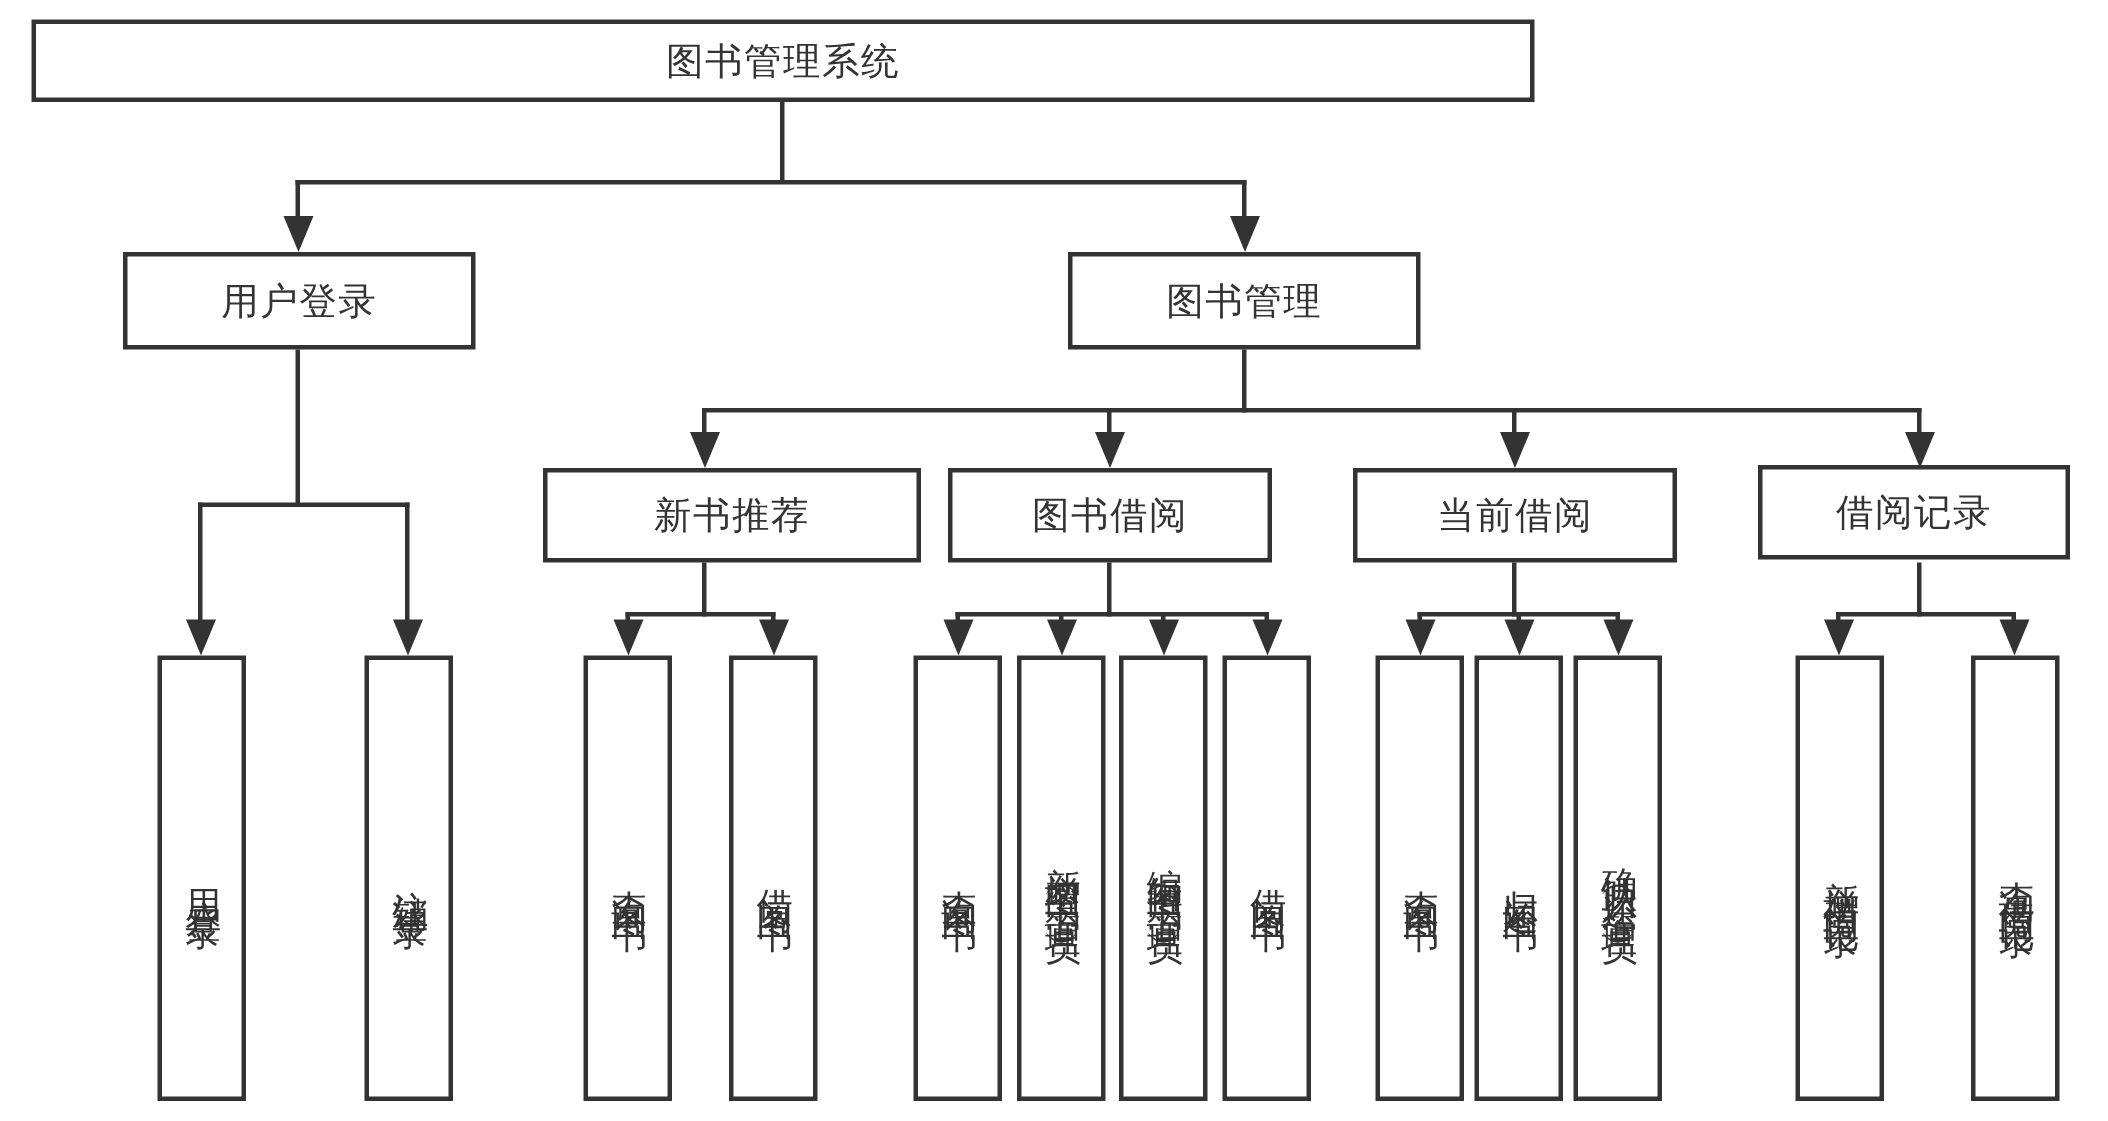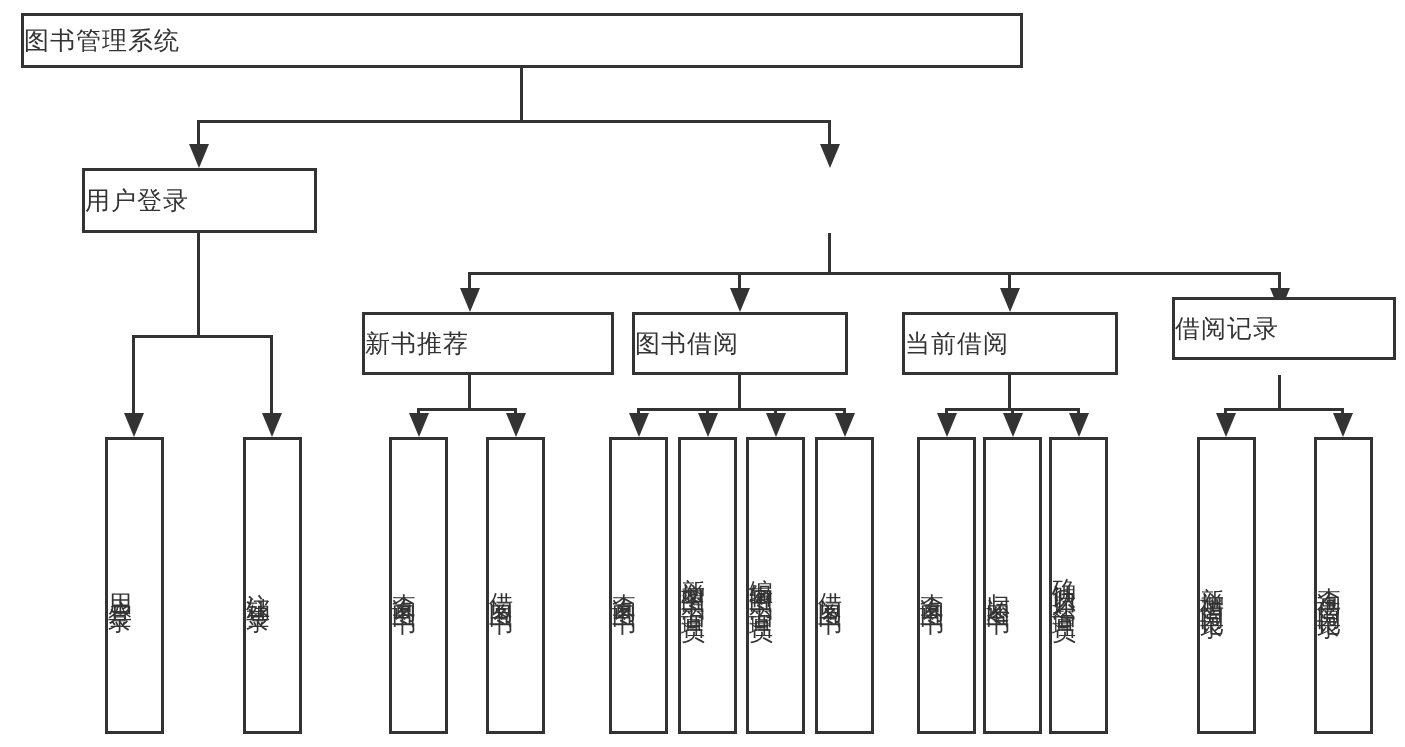--- a/index.html
+++ b/index.html
@@ -14,21 +14,21 @@
     width:1405px;height:747px;
     background:var(--boxbg);
     font-family:"Liberation Sans", sans-serif;
     overflow:hidden;
   }
   .box{
     position:absolute;
     box-sizing:border-box;
     border:3px solid var(--line);
     background:var(--boxbg);
-    display:flex;align-items:center;justify-content:flex-start;
+    display:flex;align-items:center;justify-content:center;
     color:var(--text);
     font-size:25px;
     letter-spacing:1px;
     white-space:nowrap;
   }
   .leaf{
     font-size:24px;
     letter-spacing:normal;
     white-space:normal;
   }
@@ -69,20 +69,23 @@
   <div class="vline" style="left:520px;top:68px;height:54px"></div>
   <div class="hline" style="left:197px;top:120px;width:634px"></div>
   <div class="vline" style="left:197px;top:120px;height:28px"></div>
   <div class="arrow" style="left:189px;top:144px"></div>
   <div class="vline" style="left:828px;top:120px;height:28px"></div>
   <div class="arrow" style="left:820px;top:144px"></div>
 
   <div class="box" style="left:82px;top:168px;width:235px;height:65px">
     <span>用户登录</span>
   </div>
+  <div class="box" style="left:712px;top:168px;width:235px;height:65px">
+    <span>图书管理</span>
+  </div>
 
   <div class="vline" style="left:197px;top:233px;height:105px"></div>
   <div class="hline" style="left:132px;top:335px;width:141px"></div>
   <div class="vline" style="left:132px;top:335px;height:80px"></div>
   <div class="arrow" style="left:124px;top:413px"></div>
   <div class="vline" style="left:270px;top:335px;height:80px"></div>
   <div class="arrow" style="left:262px;top:413px"></div>
 
   <div class="vline" style="left:828px;top:233px;height:42px"></div>
   <div class="hline" style="left:468px;top:272px;width:813px"></div>
@@ -97,21 +100,21 @@
 
   <div class="box" style="left:362px;top:312px;width:252px;height:63px">
     <span>新书推荐</span>
   </div>
   <div class="box" style="left:902px;top:312px;width:216px;height:63px">
     <span>当前借阅</span>
   </div>
   <div class="box" style="left:632px;top:312px;width:216px;height:63px">
     <span>图书借阅</span>
   </div>
-  <div class="box" style="left:1172px;top:297px;width:224px;height:63px">
+  <div class="box" style="left:1172px;top:310px;width:208px;height:63px">
     <span>借阅记录</span>
   </div>
 
   <div class="vline" style="left:468px;top:375px;height:36px"></div>
   <div class="hline" style="left:417px;top:408px;width:100px"></div>
   <div class="vline" style="left:417px;top:408px;height:8px"></div>
   <div class="arrow" style="left:409px;top:413px"></div>
   <div class="vline" style="left:514px;top:408px;height:8px"></div>
   <div class="arrow" style="left:506px;top:413px"></div>
 

